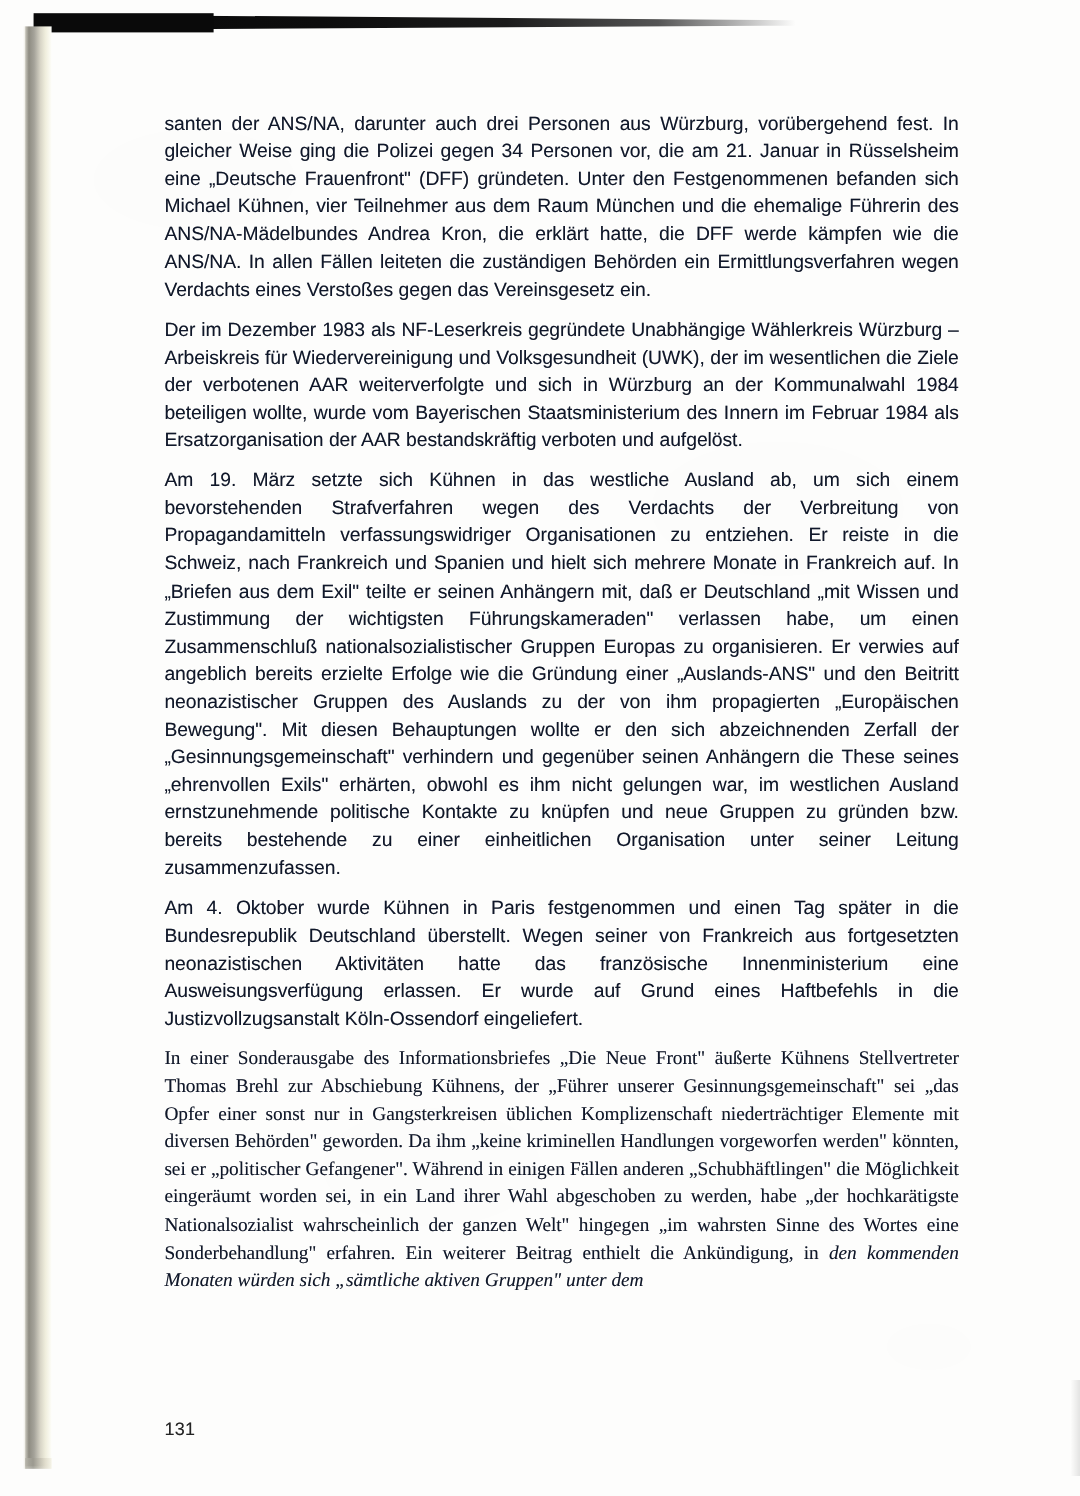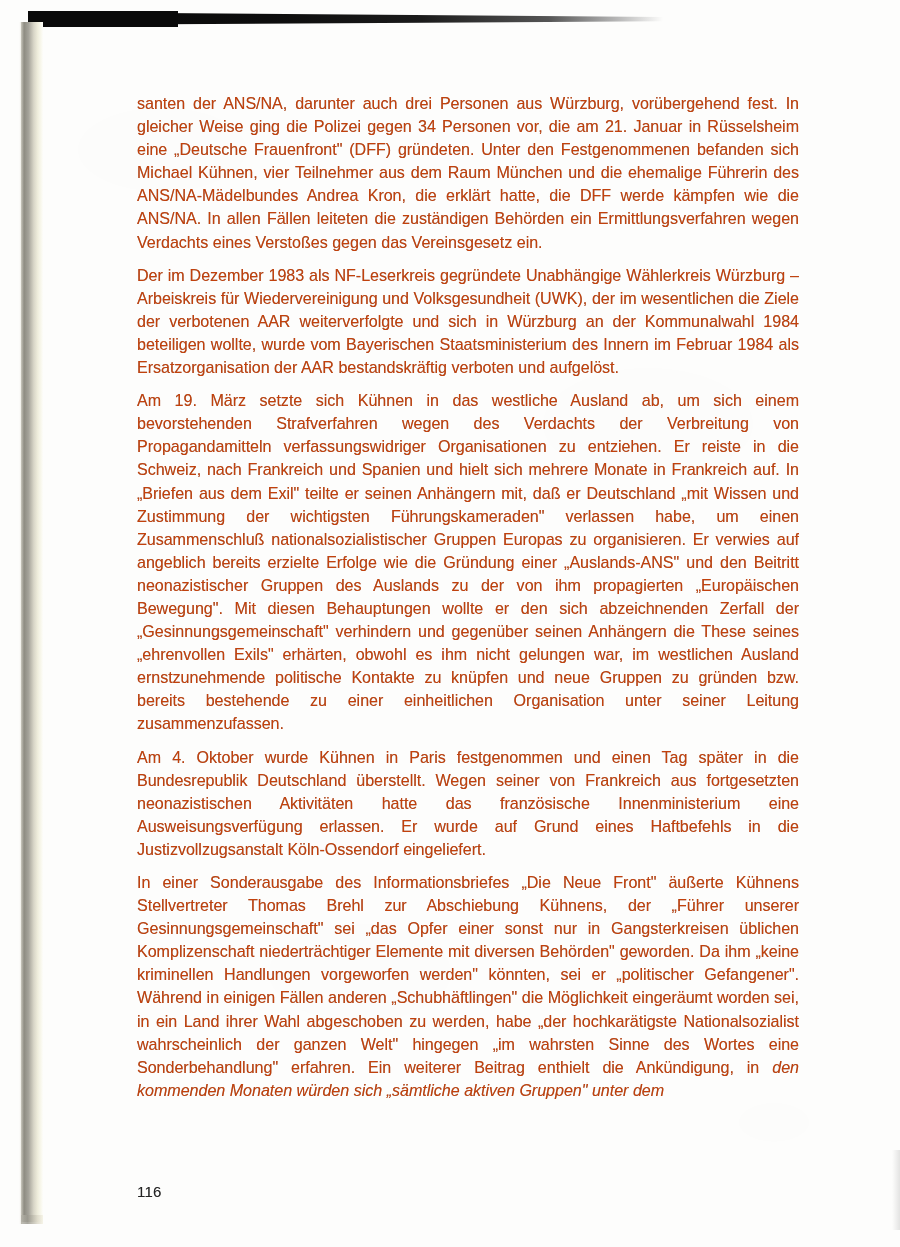--- a/index.html
+++ b/index.html
@@ -90,29 +90,29 @@
   .text-column {
     position: absolute;
     left: 137px; top: 92px;
     width: 662px;
   }
 
   p.para {
     margin: 0 0 10px 0;
     font-size: 16.1px;
     line-height: 23.1px;
-    color: #c2410c;
+    color: #0f172a;
     text-align: justify;
     text-justify: inter-word;
     letter-spacing: -0.04px;
     word-spacing: 0.1px;
     
     text-shadow: 0 0 0.45px rgba(40,40,40,.42);
   }
-  p.para:last-of-type { margin-bottom: 0; }
+  p.para:last-of-type { margin-bottom: 0; font-family: Liberation Serif, serif; }
 
   b.strong { font-weight: normal; }
   i.emph  { font-style: italic; }
 
   
   .folio {
     position: absolute;
     left: 137px; top: 1183px;
     font-size: 15px;
     color: #242424;
@@ -139,15 +139,15 @@
   <div class="text-column">
 
     <p class="para"><span>santen der ANS/NA, darunter auch drei Personen aus Würzburg, vorübergehend fest. In gleicher Weise ging die Polizei gegen 34 Personen vor, die am 21. Januar in Rüsselsheim eine „Deutsche Frauenfront" (DFF) gründeten. Unter den Festgenommenen befanden sich Michael Kühnen, vier Teilnehmer aus dem Raum München und die ehemalige Führerin des ANS/NA-Mädelbundes Andrea Kron, die erklärt hatte, die DFF werde kämpfen wie die ANS/NA. In allen Fällen leiteten die zuständigen Behörden ein Ermittlungsverfahren wegen Verdachts eines Verstoßes gegen das Vereinsgesetz ein.</span></p>
     <p class="para"><span>Der im Dezember 1983 als NF-Leserkreis gegründete </span><b class="strong">Unabhängige Wählerkreis Würzburg – Arbeiskreis für Wiedervereinigung und Volksgesundheit (UWK)</b><span>, der im wesentlichen die Ziele der verbotenen AAR weiterverfolgte und sich in Würzburg an der Kommunalwahl 1984 beteiligen wollte, wurde vom Bayerischen Staatsministerium des Innern im Februar 1984 als Ersatzorganisation der AAR bestandskräftig verboten und aufgelöst.</span></p>
     <p class="para"><span>Am 19. März setzte sich Kühnen in das westliche Ausland ab, um sich einem bevorstehenden Strafverfahren wegen des Verdachts der Verbreitung von Propagandamitteln verfassungswidriger Organisationen zu entziehen. Er reiste in die Schweiz, nach Frankreich und Spanien und hielt sich mehrere Monate in Frankreich auf. In „Briefen aus dem Exil" teilte er seinen Anhängern mit, daß er Deutschland „mit Wissen und Zustimmung der wichtigsten Führungskameraden" verlassen habe, um einen Zusammenschluß nationalsozialistischer Gruppen Europas zu organisieren. Er verwies auf angeblich bereits erzielte Erfolge wie die Gründung einer „Auslands-ANS" und den Beitritt neonazistischer Gruppen des Auslands zu der von ihm propagierten „Europäischen Bewegung". Mit diesen Behauptungen wollte er den sich abzeichnenden Zerfall der „Gesinnungsgemeinschaft" verhindern und gegenüber seinen Anhängern die These seines „ehrenvollen Exils" erhärten, obwohl es ihm nicht gelungen war, im westlichen Ausland ernstzunehmende politische Kontakte zu knüpfen und neue Gruppen zu gründen bzw. bereits bestehende zu einer einheitlichen Organisation unter seiner Leitung zusammenzufassen.</span></p>
     <p class="para"><span>Am 4. Oktober wurde Kühnen in Paris festgenommen und einen Tag später in die Bundesrepublik Deutschland überstellt. Wegen seiner von Frankreich aus fortgesetzten neonazistischen Aktivitäten hatte das französische Innenministerium eine Ausweisungsverfügung erlassen. Er wurde auf Grund eines Haftbefehls in die Justizvollzugsanstalt Köln-Ossendorf eingeliefert.</span></p>
     <p class="para"><span>In einer Sonderausgabe des Informationsbriefes „Die Neue Front" äußerte Kühnens Stellvertreter Thomas Brehl zur Abschiebung Kühnens, der „Führer unserer Gesinnungsgemeinschaft" sei „das Opfer einer sonst nur in Gangsterkreisen üblichen Komplizenschaft niederträchtiger Elemente mit diversen Behörden" geworden. Da ihm „keine kriminellen Handlungen vorgeworfen werden" könnten, sei er „politischer Gefangener". Während in einigen Fällen anderen „Schubhäftlingen" die Möglichkeit eingeräumt worden sei, in ein Land ihrer Wahl abgeschoben zu werden, habe „der hochkarätigste Nationalsozialist wahrscheinlich der ganzen Welt" hingegen „im wahrsten Sinne des Wortes eine Sonderbehandlung" erfahren. Ein weiterer Beitrag enthielt die Ankündigung, in </span><i class="emph">den kommenden Monaten würden sich „sämtliche aktiven Gruppen" unter dem</i></p>
 
   </div>
 
-  <div class="folio">116</div>
+  <div class="folio">131</div>
 
 </div>
 
 </body></html>

